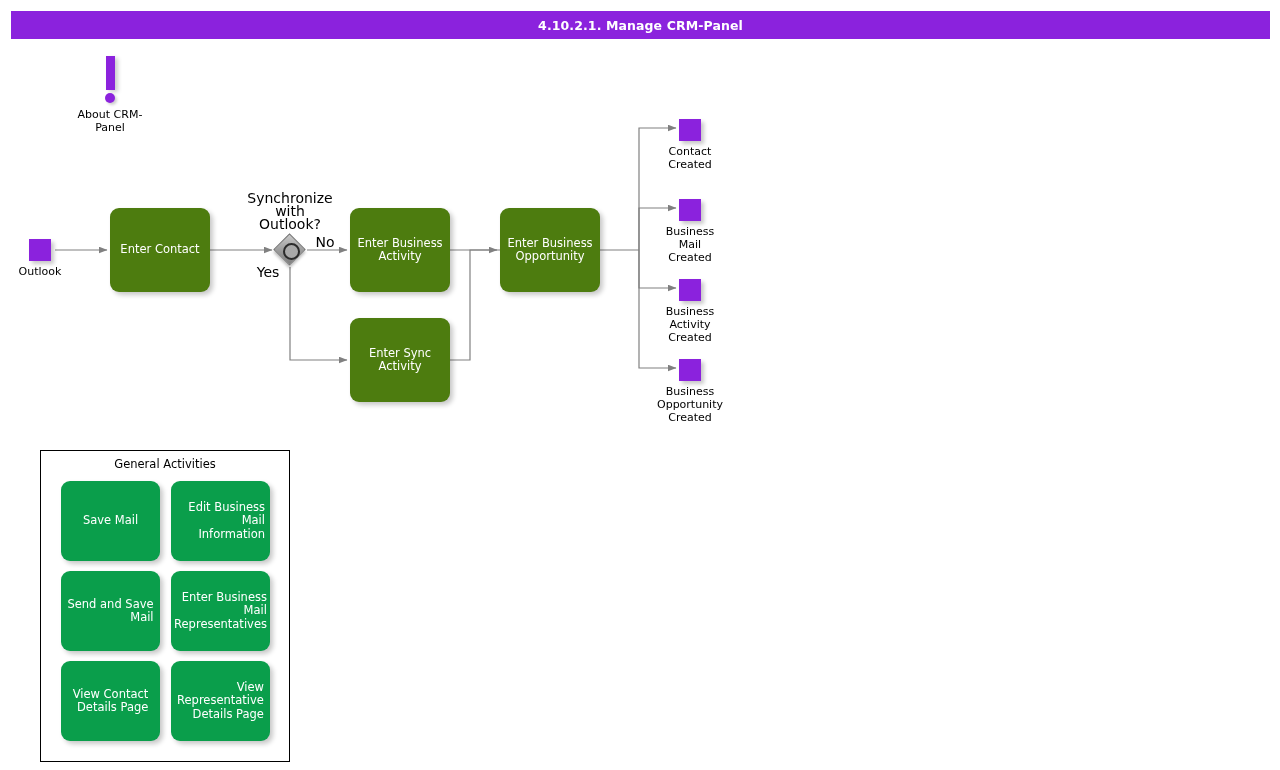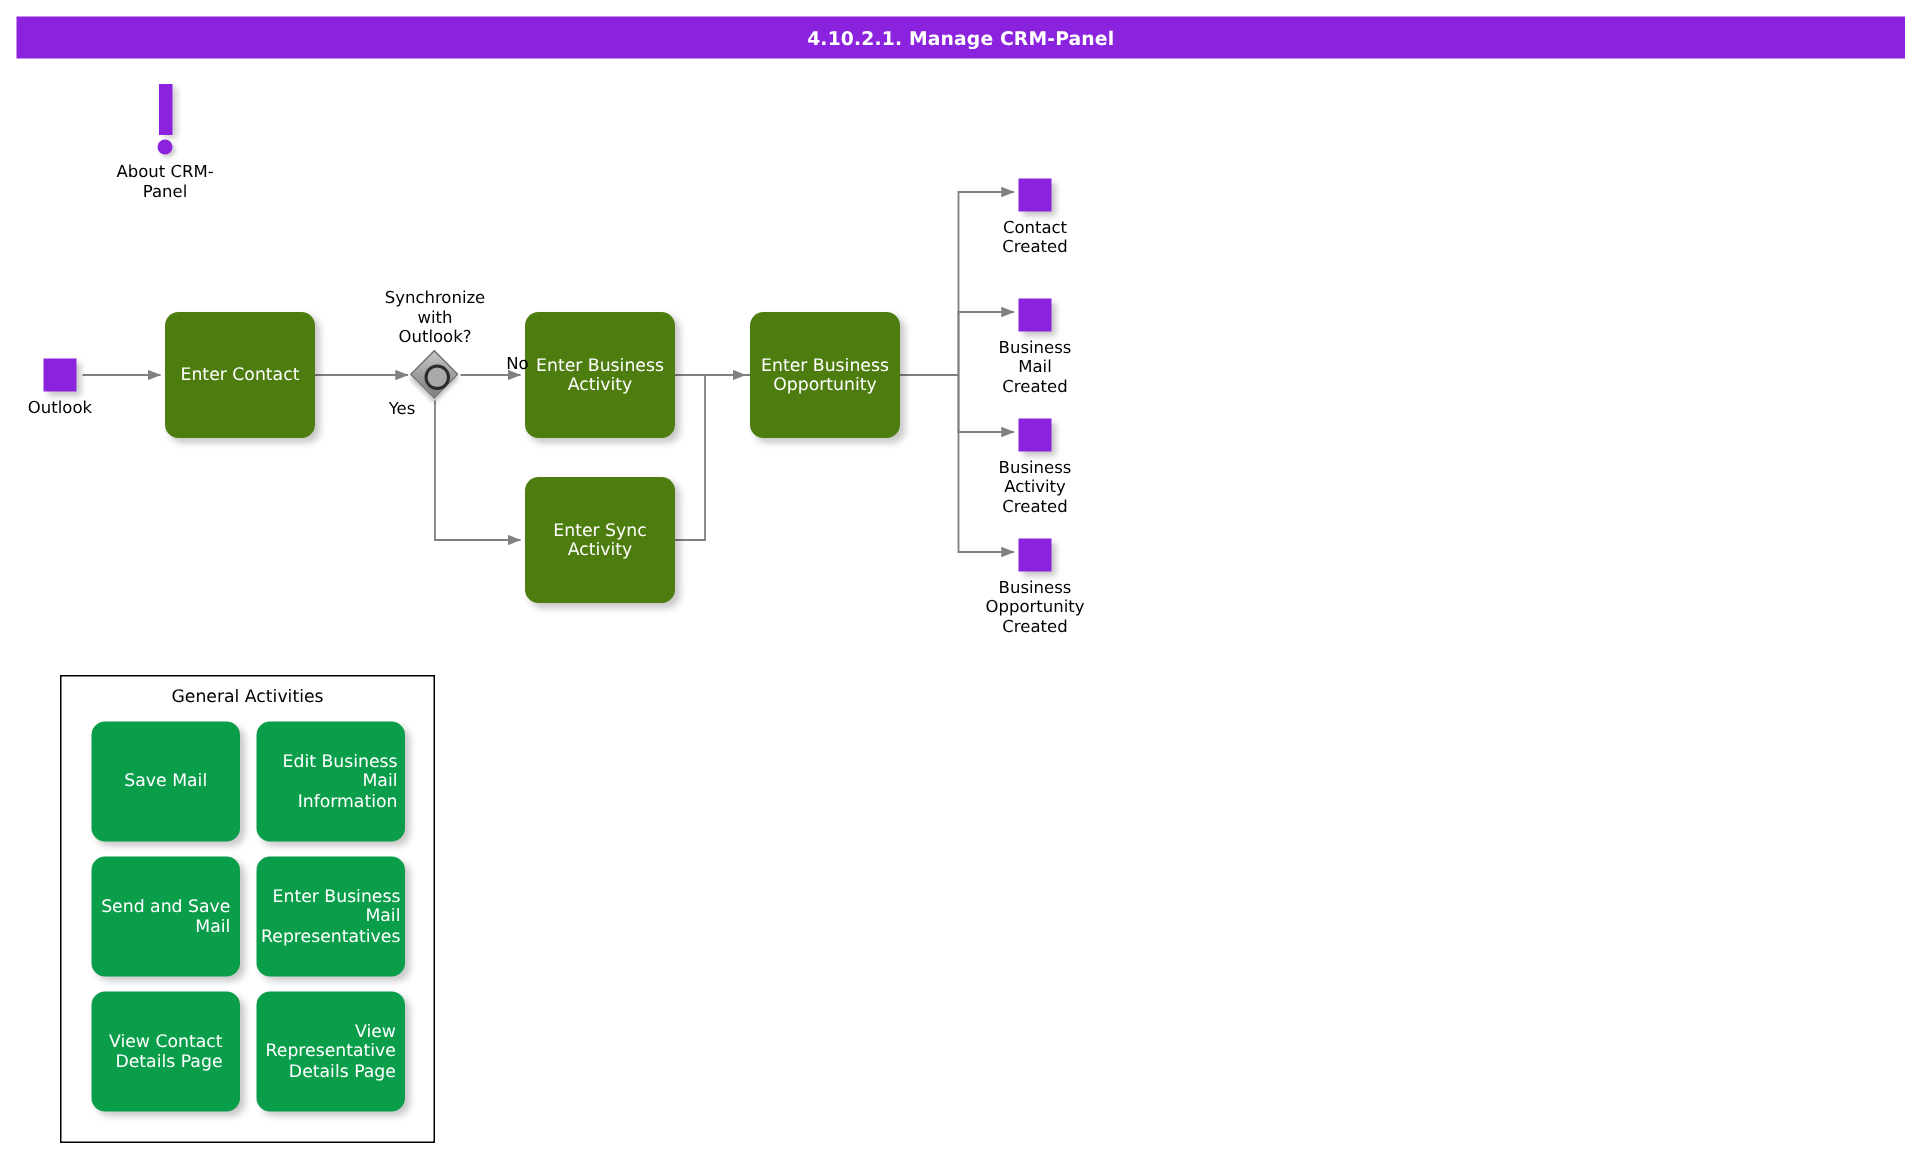--- a/index.html
+++ b/index.html
@@ -113,21 +113,21 @@
     width: 13px;
     height: 13px;
     border: 2px solid #2b2b2b;
     border-radius: 50%;
     background: #a9a9a9;
   }
 
   
   .diagram-label {
     position: absolute;
-    font-size: 11px;
+    font-size: 14px;
     line-height: 13px;
     color: #000000;
     text-align: center;
     white-space: pre-line;
   }
 
   
   #about-icon-wrap {
     position: absolute;
     left: 66px;
@@ -274,21 +274,21 @@
 
   <div class="diagram-label" style="left:240px; top:192px; width:100px;">Synchronize
 with
 Outlook?</div>
 
   <div class="gateway" style="left:275px; top:235px;">
     <div class="diamond"></div>
     <div class="ring"></div>
   </div>
 
-  <div class="diagram-label" style="left:312px; top:236px; width:26px;margin-left:20px;">No</div>
+  <div class="diagram-label" style="left:312px; top:236px; width:26px;">No</div>
 
   <div class="diagram-label" style="left:253px; top:266px; width:30px;">Yes</div>
 
   <div class="event-wrap" style="left:679px; top:119px; width:100px; margin-left:-39px;">
     <div class="event-square"></div>
     <div class="event-label">Contact
 Created</div>
   </div>
 
   <div class="event-wrap" style="left:679px; top:199px; width:100px; margin-left:-39px;">

